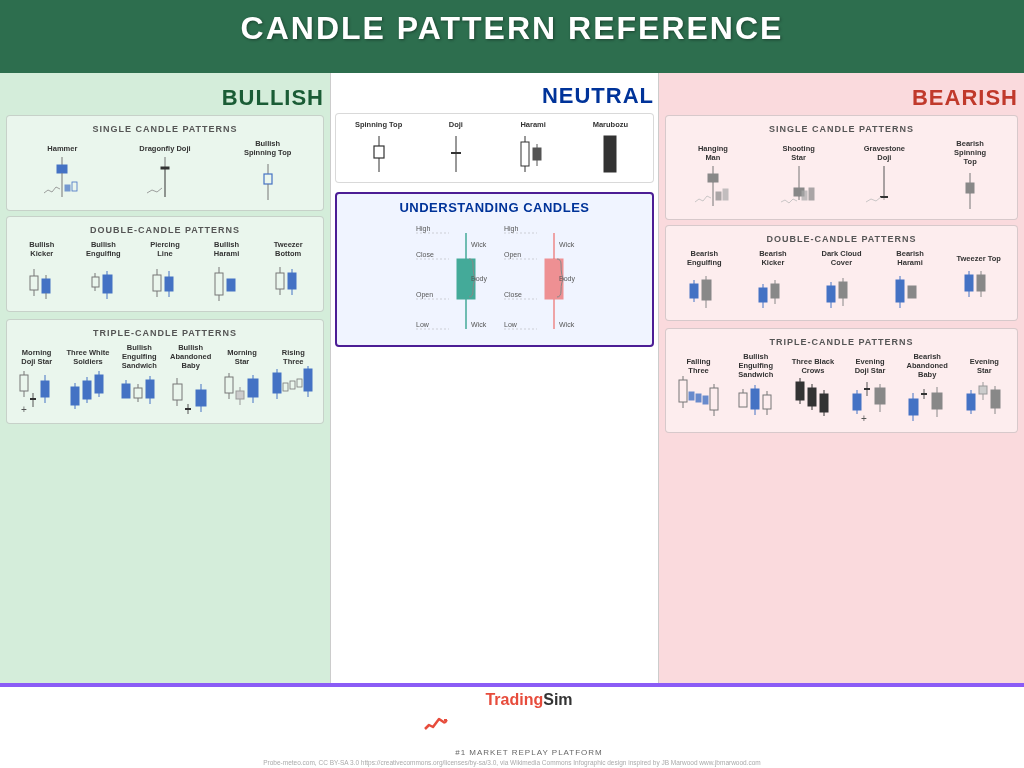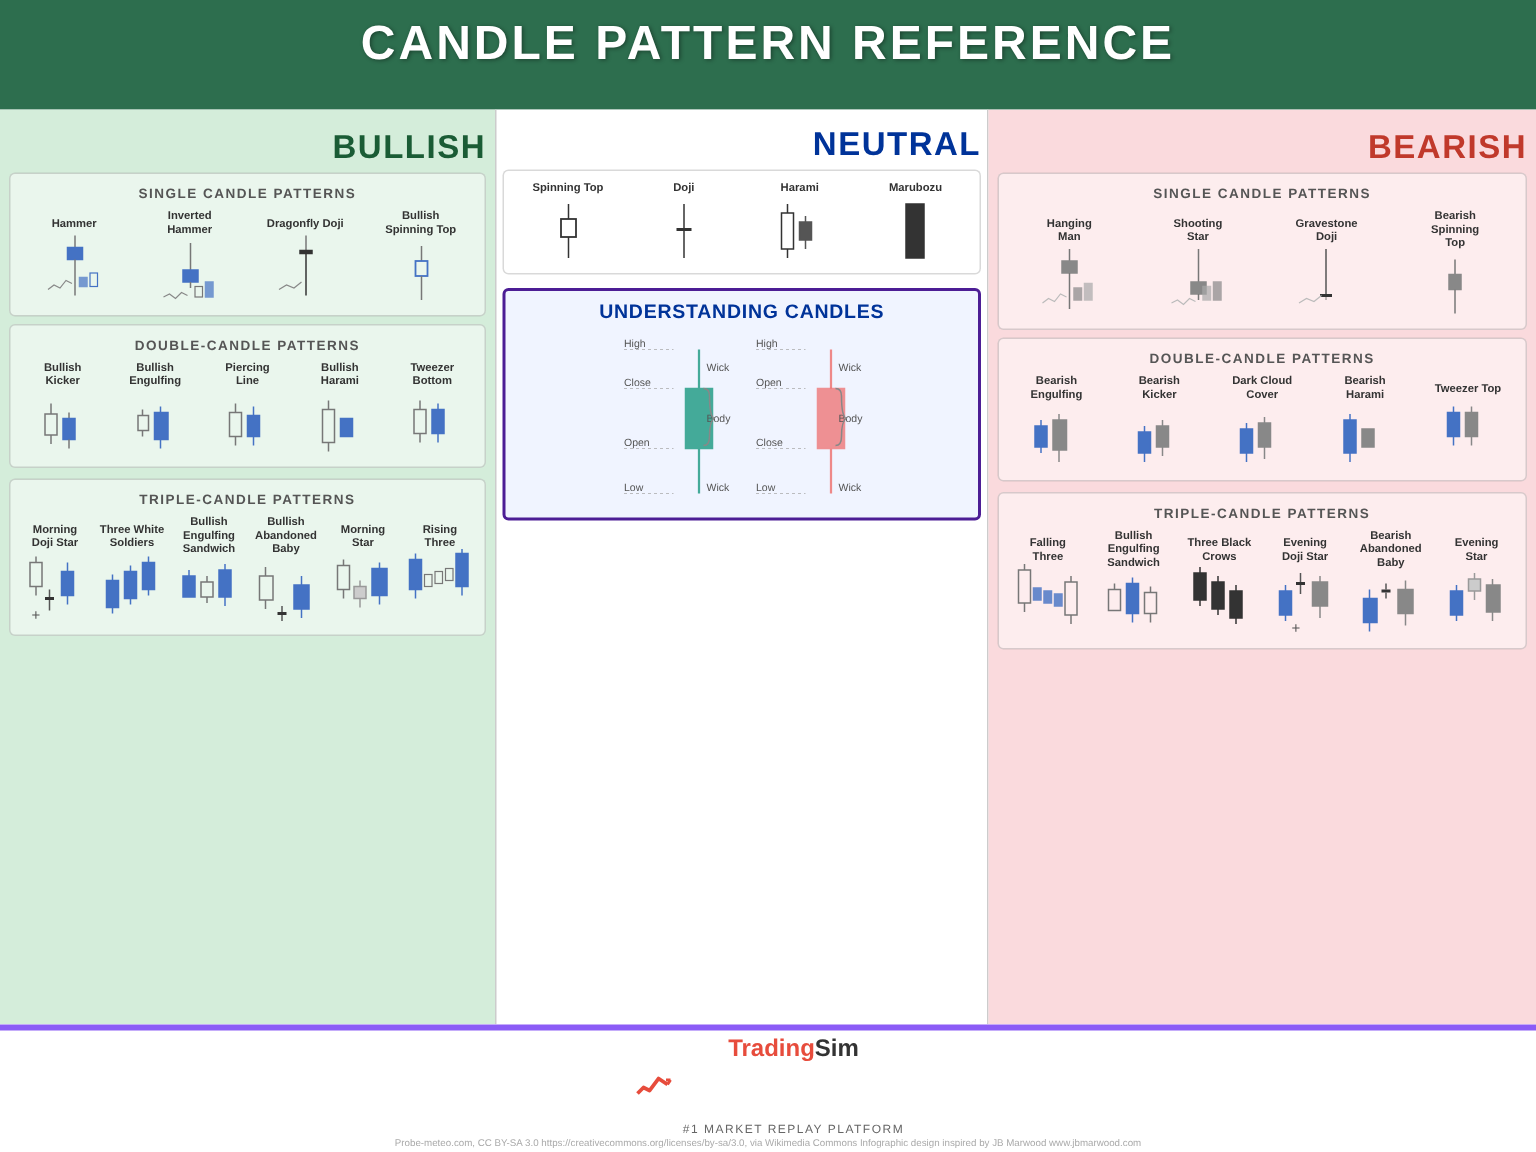--- a/index.html
+++ b/index.html
@@ -227,33 +227,20 @@
                 <rect x="15" y="10" width="10" height="8" fill="#4472c4" stroke="#4472c4"></rect>
                 <line x1="20" y1="18" x2="20" y2="42" stroke="#777" stroke-width="1"></line>
 
                 <polyline points="2,38 6,35 10,37 14,32 18,34" fill="none" stroke="#888" stroke-width="0.8"></polyline>
                 <rect x="23" y="30" width="5" height="6" fill="#4472c4" stroke="#4472c4" opacity="0.7"></rect>
                 <rect x="30" y="27" width="5" height="9" fill="none" stroke="#4472c4" stroke-width="0.8"></rect>
               </svg>
             </div>
           </div>
 
-          <div class="pattern-item">
-            <div class="pattern-name">Inverted Hammer</div>
-            <div class="candle-visual">
-              <svg width="40" height="44" viewBox="0 0 40 44">
-                <line x1="20" y1="2" x2="20" y2="20" stroke="#777" stroke-width="1"></line>
-                <rect x="15" y="20" width="10" height="8" fill="#4472c4" stroke="#4472c4"></rect>
-                <line x1="20" y1="28" x2="20" y2="32" stroke="#777" stroke-width="1"></line>
-                <polyline points="2,38 6,36 10,39 14,35 18,37" fill="none" stroke="#888" stroke-width="0.8"></polyline>
-                <rect x="23" y="31" width="5" height="7" fill="none" stroke="#777" stroke-width="0.8"></rect>
-                <rect x="30" y="28" width="5" height="10" fill="#4472c4" stroke="#4472c4" opacity="0.7"></rect>
-              </svg>
-            </div>
-          </div>
 
           <div class="pattern-item">
             <div class="pattern-name">Dragonfly Doji</div>
             <div class="candle-visual">
               <svg width="40" height="44" viewBox="0 0 40 44">
                 <line x1="20" y1="2" x2="20" y2="12" stroke="#777" stroke-width="1"></line>
                 <rect x="16" y="12" width="8" height="2" fill="#333" stroke="#333"></rect>
                 <line x1="20" y1="14" x2="20" y2="42" stroke="#333" stroke-width="1"></line>
                 <polyline points="2,38 7,35 12,37 17,33" fill="none" stroke="#888" stroke-width="0.8"></polyline>
               </svg>

